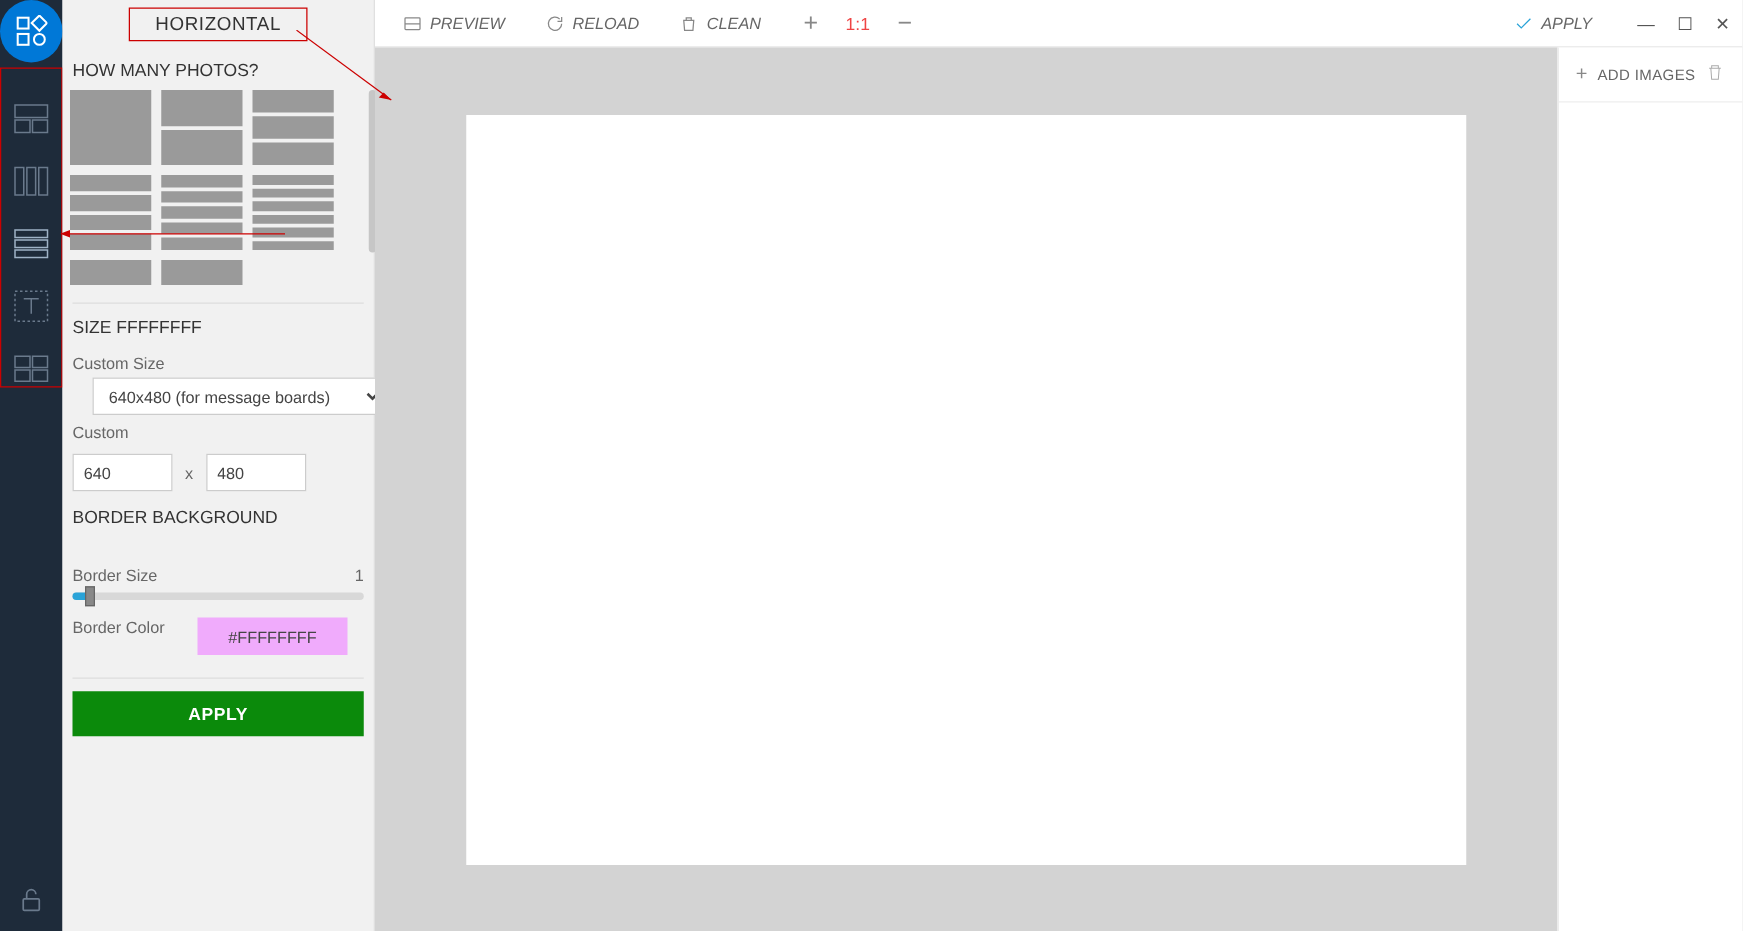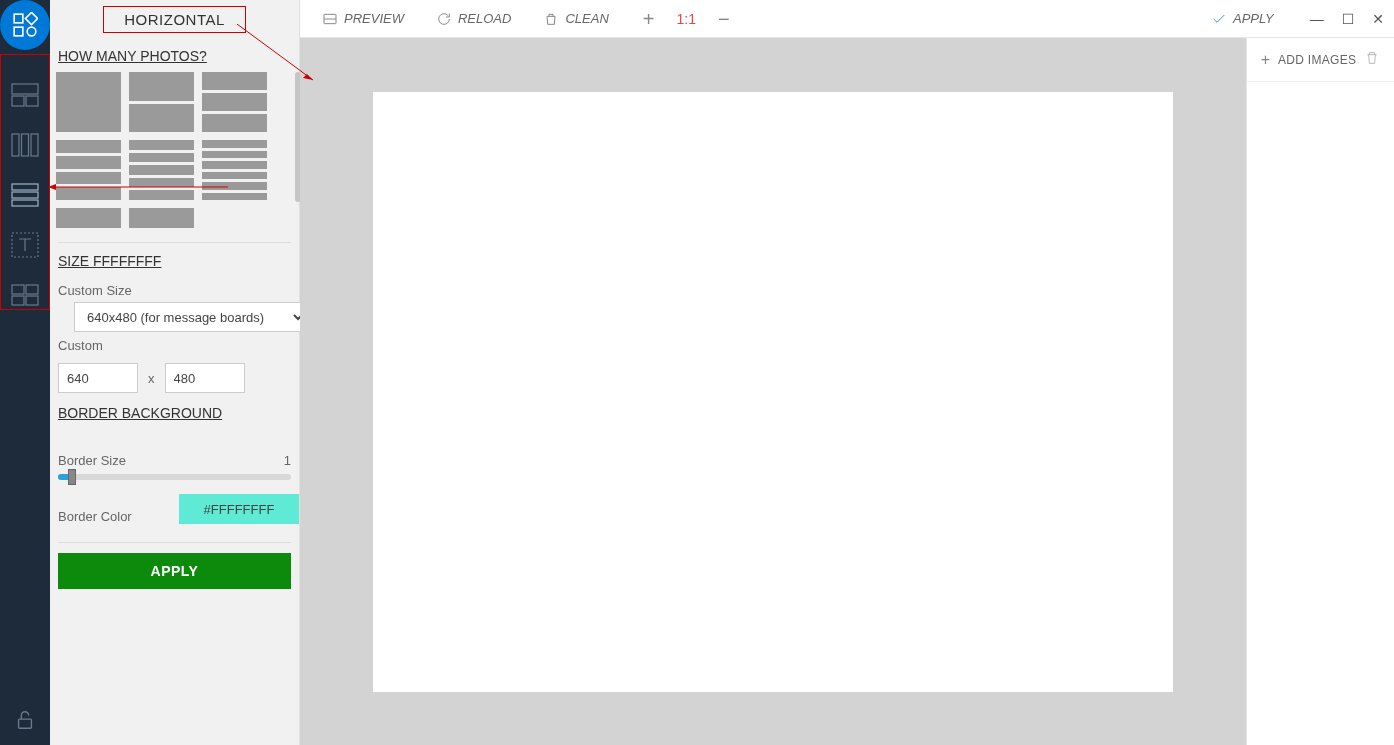--- a/index.html
+++ b/index.html
@@ -71,21 +71,20 @@
     border: 1px solid #c00;
     padding: 4px 20px;
     font-size: 15px;
     letter-spacing: 0.5px;
     color: #333;
   }
   .sidebar .section-head {
     padding: 10px 8px 8px 8px;
     font-size: 14px;
     color: #333;
-    text-decoration: underline;
   }
   .layout-grid {
     padding: 0 6px 10px 6px;
     display: flex; gap: 8px; flex-wrap: wrap;
     position: relative;
   }
   .layout-scroll {
     position: absolute;
     right: -2px;
     top: 0;
@@ -124,24 +123,24 @@
   .slider-fill {
     position: absolute; left: 0; top: 0; bottom: 0; width: 14px;
     background: #2aa3d8; border-radius: 3px 0 0 3px;
   }
   .slider-thumb {
     position: absolute; left: 10px; top: -5px;
     width: 8px; height: 16px;
     background: #888; border: 1px solid #666;
   }
 
-  .color-row { display: flex; align-items: flex-end; padding: 14px 0 14px 8px; gap: 10px; }
+  .color-row { display: flex; align-items: flex-start; padding: 14px 21px 14px 8px; gap: 10px; }
   .color-row .clabel { flex: 1; color: #666; font-size: 13px; }
   .color-row .cval {
-    width: 120px; height: 30px; background: #5eead4;
+    width: 120px; height: 30px; background: #f0abfc;
     display: flex; align-items: center; justify-content: center;
     font-size: 13px; color: #444;
   }
 
   .apply-btn {
     margin: 10px 8px 0 8px;
     height: 36px;
     background: #0b8a0b;
     color: #fff;
     font-size: 14px; font-weight: 600;

